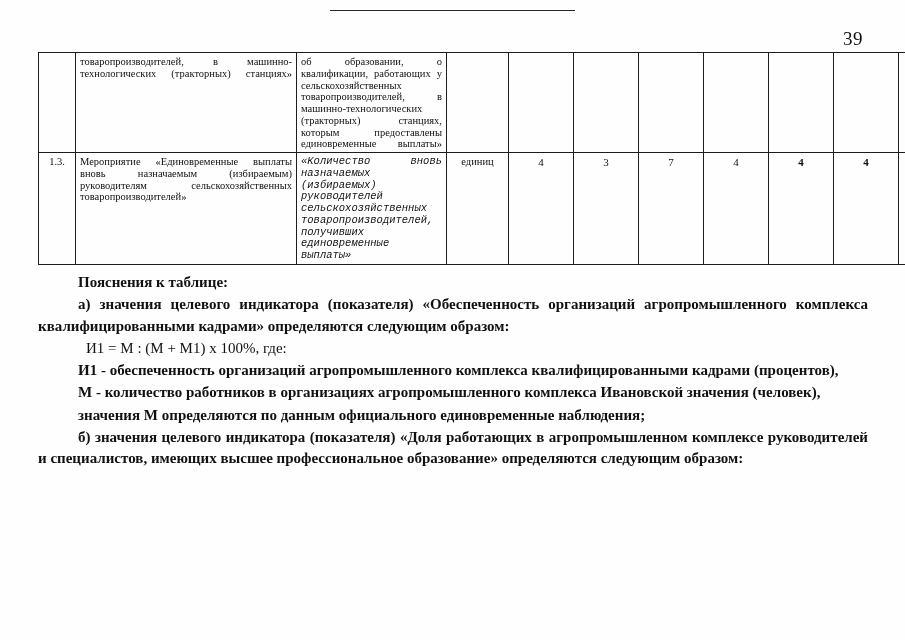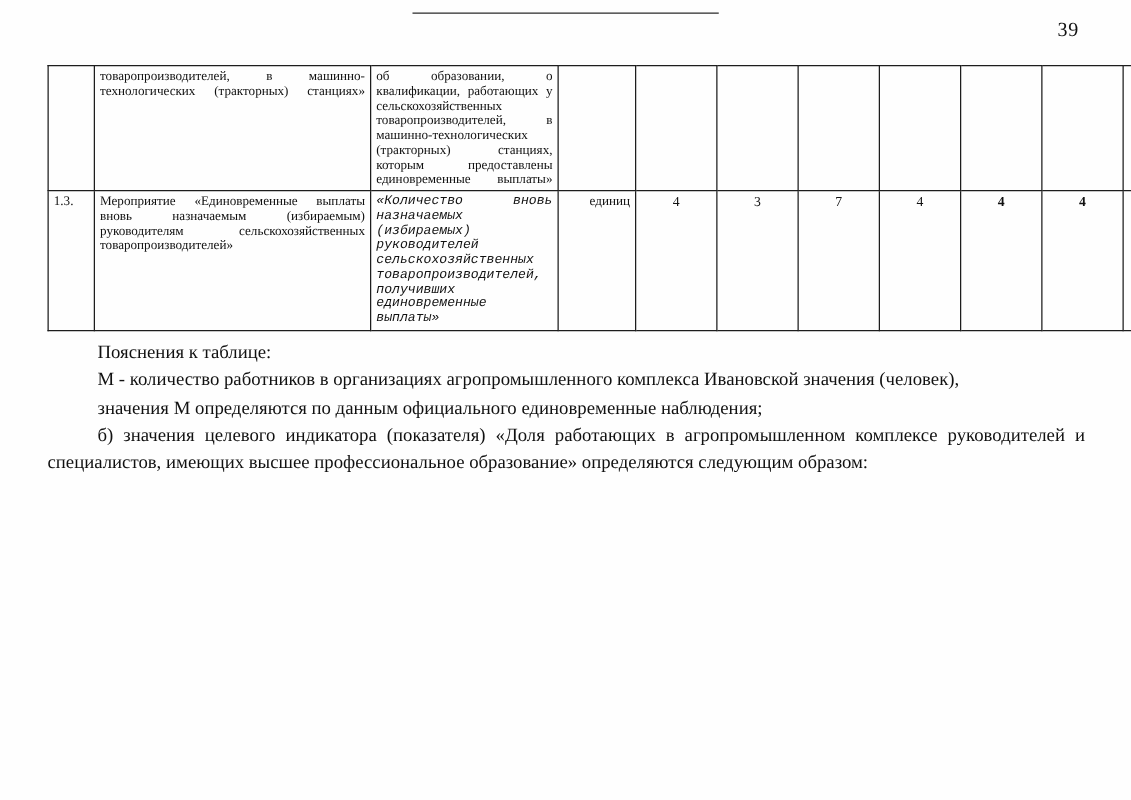--- a/index.html
+++ b/index.html
@@ -20,22 +20,22 @@
     position: absolute;
     left: 330px;
     top: 10px;
     width: 245px;
     height: 1px;
     background: #2a2a2a;
   }
   .page-number {
     position: absolute;
     right: 42px;
-    top: 16px;
-    font-size: 16px;
+    top: 28px;
+    font-size: 19px;
     letter-spacing: .5px;
   }
 
   
   table.doc-table {
     position: absolute;
     left: 38px;
     top: 52px;
     width: 828px;
     border-collapse: collapse;
@@ -43,40 +43,40 @@
     font-size: 10.5px;
     line-height: 1.12;
   }
   table.doc-table td {
     border: 1px solid #1d1d1d;
     vertical-align: top;
     padding: 3px 4px 2px 4px;
   }
   td.c-num {
     width: 28px;
-    text-align: left;
+    text-align: center;
     vertical-align: top;
     padding-left: 4px;
   }
   td.c-name {
     width: 212px;
     text-align: justify;
     text-align-last: justify;
     hyphens: manual;
     margin-top: 12px;
   }
   td.c-meas {
     width: 141px;
     text-align: justify;
     text-align-last: justify;
     margin-top: 36px;
   }
   td.c-unit {
     width: 53px;
-    text-align: right;
+    text-align: center;
     vertical-align: top;
   }
   td.c-val {
     width: 56px;
     text-align: center;
     vertical-align: top;
     font-size: 11px;
   }
   td.c-val.bold {
     font-weight: bold;
@@ -98,20 +98,21 @@
     width: 830px;
     font-size: 15px;
     line-height: 1.42;
     text-align: justify;
   }
   .body-text p {
     margin: 0 0 1px 0;
   }
   .ind {
     text-indent: 40px;
+    font-weight: bold;
   }
   .formula {
     text-indent: 48px;
     margin-top: 14px;
     margin-bottom: 16px;
   }
   .gap-before {
     margin-top: 13px;
   }
   .bold {
@@ -153,18 +154,21 @@
       <td class="c-val">4</td>
       <td class="c-val bold">4</td>
       <td class="c-val bold">4</td>
       <td class="c-val bold">4</td>
     </tr>
   </tbody>
     </table>
 
   <div class="body-text">
     <p class="ind">Пояснения к таблице:</p>
+    <p class="ind">а) значения целевого индикатора (показателя) «Обеспеченность организаций агропромышленного комплекса квалифицированными кадрами» определяются следующим образом:</p>
+    <p class="formula">И1 = М : (М + М1) х 100%, где:</p>
+    <p class="ind gap-before">И1 - обеспеченность организаций агропромышленного комплекса квалифицированными кадрами (процентов),</p>
     <p class="ind">М - количество работников в организациях агропромышленного комплекса Ивановской значения (человек),</p>
     <p class="ind">значения М определяются по данным официального единовременные наблюдения;</p>
     <p class="ind">б) значения целевого индикатора (показателя) «Доля работающих в агропромышленном комплексе руководителей и специалистов, имеющих высшее профессиональное образование» определяются следующим образом:</p>
   </div>
 
 </div>
 
 </body></html>

